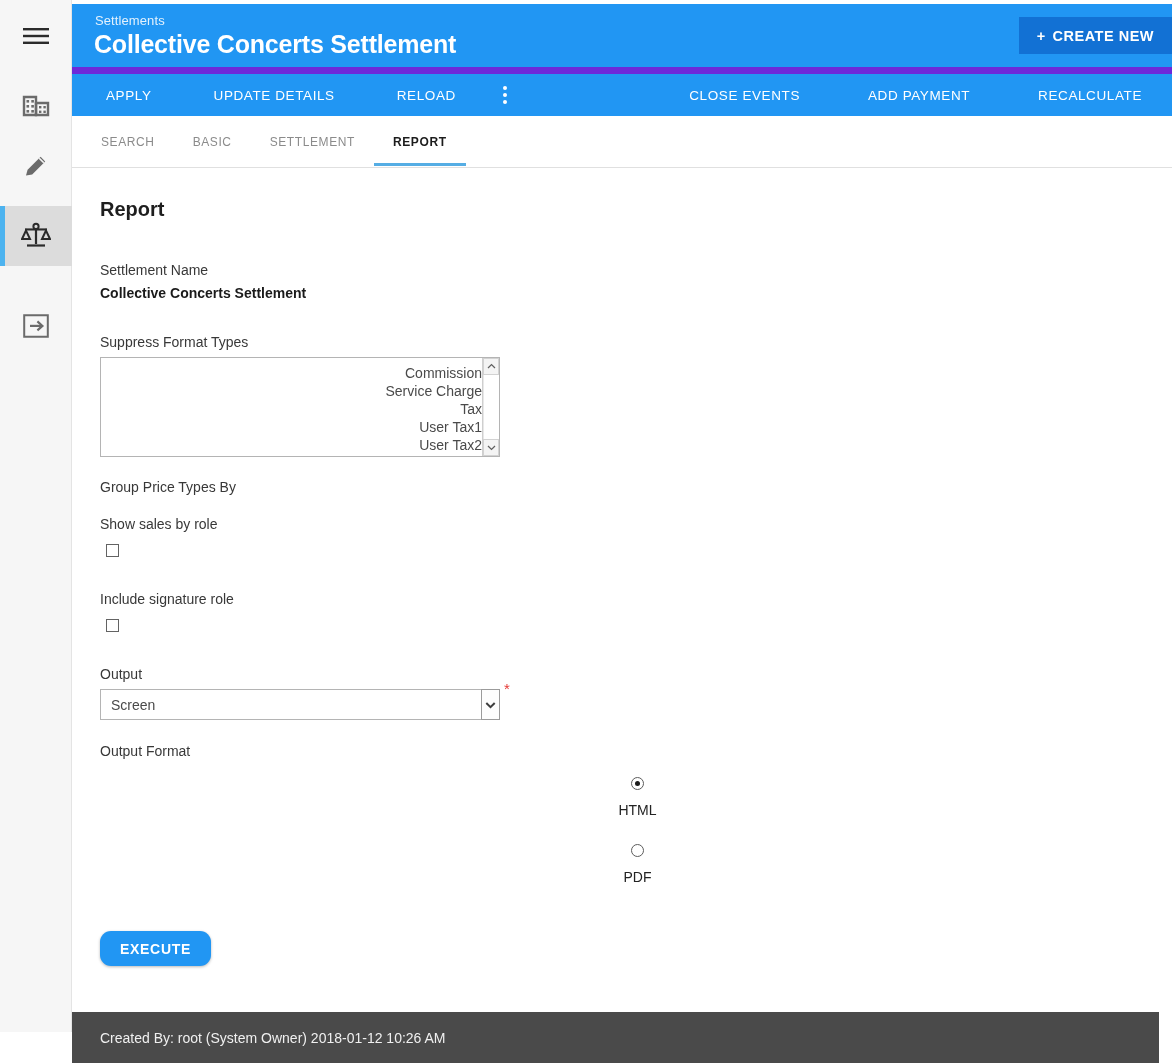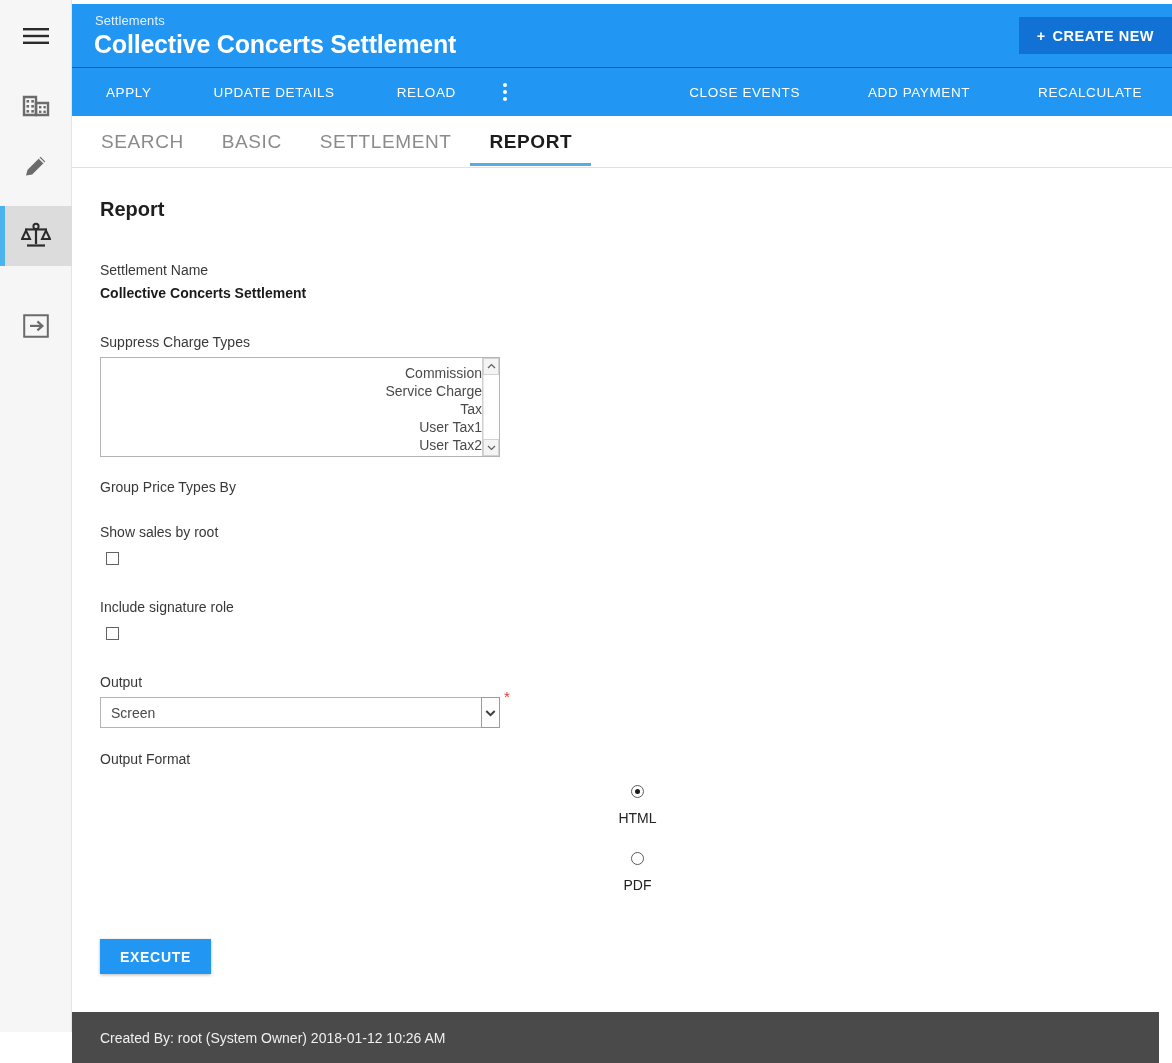--- a/index.html
+++ b/index.html
@@ -94,21 +94,21 @@
     gap: 7px;
     cursor: pointer;
     font-family: "Liberation Sans", sans-serif;
   }
 
   
   #actionbar {
     position: relative;
     height: 49px;
     background: #2196f3;
-    border-top: 1px solid #6d28d9;
+    border-top: 7px solid #6d28d9;
     display: flex;
     align-items: center;
     box-sizing: border-box;
   }
   .act {
     color: #ffffff;
     font-size: 13.5px;
     letter-spacing: .6px;
     padding: 0 20px;
     cursor: pointer;
@@ -143,21 +143,21 @@
     align-items: center;
     padding-left: 10px;
     box-sizing: border-box;
   }
   .tab {
     position: relative;
     height: 48px;
     display: flex;
     align-items: center;
     padding: 0 19px;
-    font-size: 19px;
+    font-size: 12px;
     letter-spacing: .6px;
     color: #8b8b8b;
     cursor: pointer;
   }
   .tab.active { color: #1c1c1c; font-weight: bold; }
   .tab.active::after {
     content: "";
     position: absolute;
     left: 0; right: 0; bottom: 0;
     height: 3px;
@@ -449,21 +449,21 @@
     <h1 id="report-heading">Report</h1>
 
     
     <div class="field" style="margin-bottom:33px;">
       <div class="flabel">Settlement Name</div>
       <div class="fvalue">Collective Concerts Settlement</div>
     </div>
 
     
     <div class="field" style="margin-bottom:22px;">
-      <div class="flabel">Suppress Charge Types</div>
+      <div class="flabel">Suppress Format Types</div>
       <div class="listbox">
         <div class="listbox-items">
           <ul>
             <li>Commission</li>
             <li>Service Charge</li>
             <li>Tax</li>
             <li>User Tax1</li>
             <li>User Tax2</li>
           </ul>
         </div>
@@ -477,27 +477,27 @@
           <div class="arrow">
             <svg width="9" height="7" viewBox="0 0 9 7">
                 <path d="M1 2 L4.5 5.4 L8 2" fill="none" stroke="#606060" stroke-width="1.3"></path>
               </svg>
           </div>
         </div>
       </div>
     </div>
 
     
-    <div class="field" style="margin-bottom:29px;">
+    <div class="field" style="margin-bottom:21px;">
       <div class="flabel">Group Price Types By</div>
     </div>
 
     
     <div class="field" style="margin-bottom:30px;">
-      <div class="flabel" style="margin-bottom:11px;">Show sales by root</div>
+      <div class="flabel" style="margin-bottom:11px;">Show sales by role</div>
       <span class="cbox" style="margin-left:6px;"></span>
     </div>
 
     
     <div class="field" style="margin-bottom:30px;">
       <div class="flabel" style="margin-bottom:11px;">Include signature role</div>
       <span class="cbox" style="margin-left:6px;"></span>
     </div>
 
     
@@ -523,20 +523,20 @@
         <span class="radio checked"></span>
         <span class="radio-label">HTML</span>
       </div>
       <div class="radio-row" style="margin-left:3px;">
         <span class="radio"></span>
         <span class="radio-label">PDF</span>
       </div>
     </div>
 
     
-    <button id="execute" style="margin-top:22px;">EXECUTE</button>
+    <button id="execute" style="margin-top:22px;border-radius:11px;">EXECUTE</button>
 
   </div>
 </div>
 
 <div id="footer">
   <span>Created By: root (System Owner) 2018-01-12 10:26 AM</span>
 </div>
 
 </body></html>

